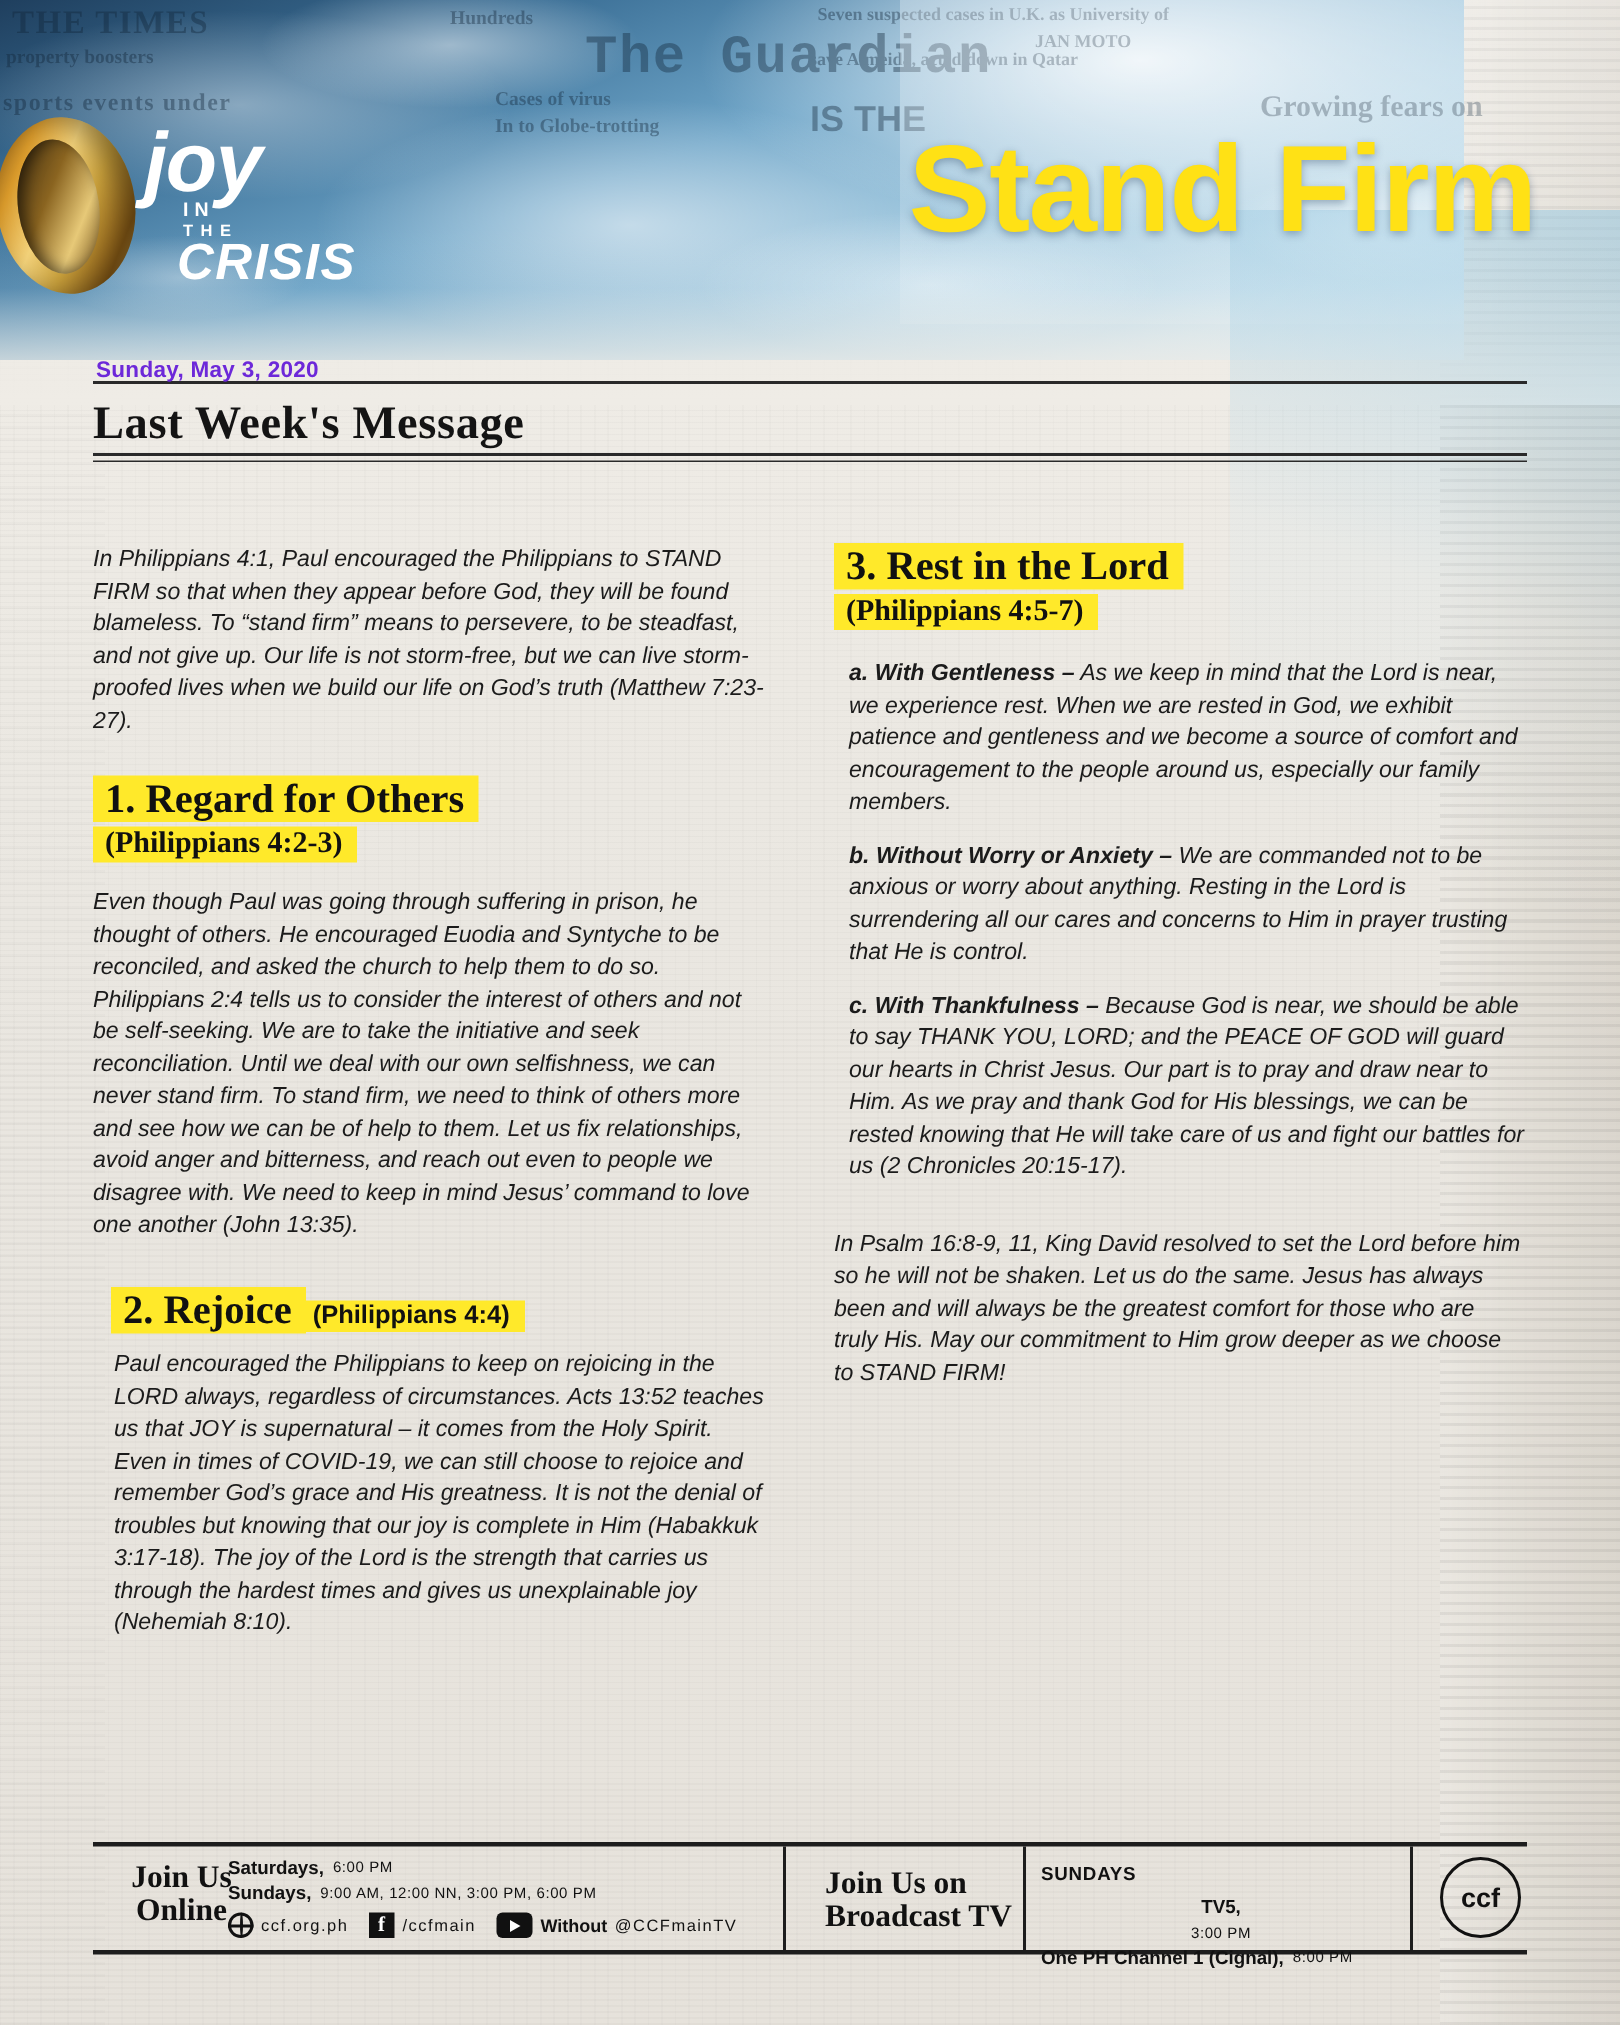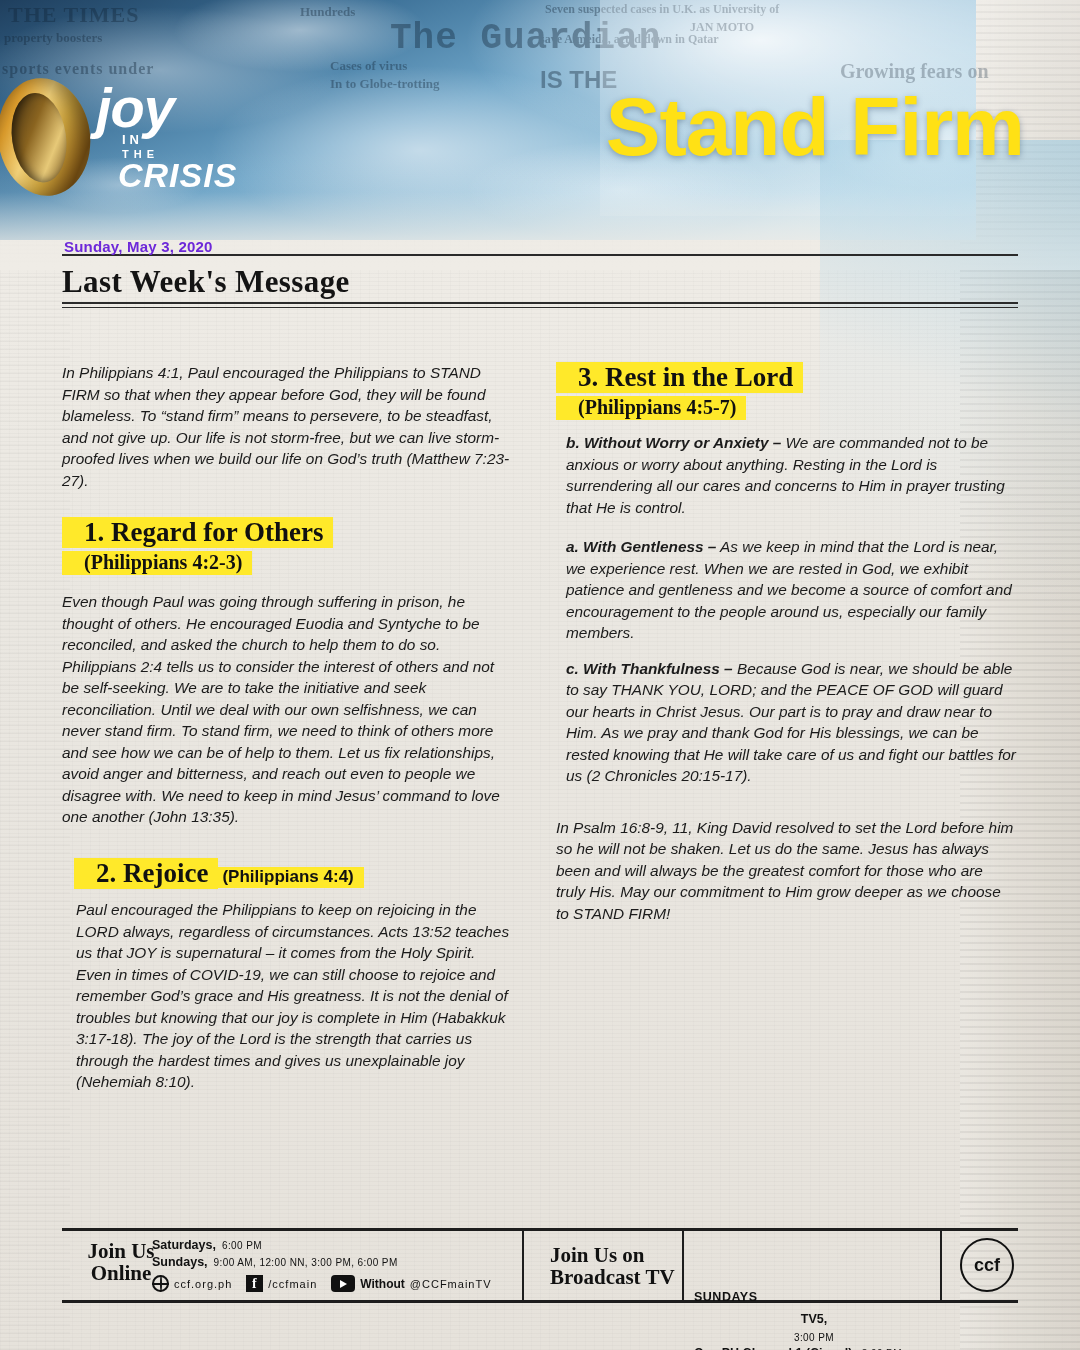--- a/index.html
+++ b/index.html
@@ -166,21 +166,21 @@
   .indent { padding-left: 10px; }
   .indent2 { padding-left: 14px; }
 
   
   .head-hl {
     display: inline-block;
     font-family: "Liberation Serif", serif;
     font-weight: bold;
     color: #111;
     background: #ffe92a;
-    padding: 1px 10px 2px 22px;
+    padding: 1px 10px 2px 8px;
     line-height: 1.05;
   }
   .h-big { font-size: 27px; }
   .h-mid { font-size: 20px; }
   .sub-sans { font-family: "Liberation Sans", sans-serif; font-weight: bold; font-size: 17px; }
   .head-block { margin: 0 0 12px 0; }
   .head-line2 { margin-top: 3px; }
   .rejoice-row { margin: 30px 0 10px 12px; }
   .bold { font-weight: bold; }
 
@@ -293,23 +293,23 @@
   </div>
 
   <div class="col col-right">
     <div class="head-block">
       <span class="head-hl h-big">3. Rest in the Lord</span>
       <div class="head-line2">
         <span class="head-hl h-mid">(Philippians 4:5-7)</span>
       </div>
     </div>
 
+    <p class="indent" style="margin-top:18px;"><span class="bold">a. With Gentleness –</span><span> As we keep in mind that the Lord is near, we experience rest. When we are rested in God, we exhibit patience and gentleness and we become a source of comfort and encouragement to the people around us, especially our family members.</span></p>
+
     <p class="indent"><span class="bold">b. Without Worry or Anxiety –</span><span> We are commanded not to be anxious or worry about anything. Resting in the Lord is surrendering all our cares and concerns to Him in prayer trusting that He is control.</span></p>
-
-    <p class="indent" style="margin-top:18px;"><span class="bold">a. With Gentleness –</span><span> As we keep in mind that the Lord is near, we experience rest. When we are rested in God, we exhibit patience and gentleness and we become a source of comfort and encouragement to the people around us, especially our family members.</span></p>
 
     <p class="indent"><span class="bold">c. With Thankfulness –</span><span> Because God is near, we should be able to say THANK YOU, LORD; and the PEACE OF GOD will guard our hearts in Christ Jesus. Our part is to pray and draw near to Him. As we pray and thank God for His blessings, we can be rested knowing that He will take care of us and fight our battles for us (2 Chronicles 20:15-17).</span></p>
 
     <p style="margin-top:30px;">In Psalm 16:8-9, 11, King David resolved to set the Lord before him so he will not be shaken. Let us do the same. Jesus has always been and will always be the greatest comfort for those who are truly His. May our commitment to Him grow deeper as we choose to STAND FIRM!</p>
   </div>
 
   <div class="footer">
     <div class="f-rule-top"></div>
     <div class="f-rule-bot"></div>
     <div class="f-div" style="left:460px;"></div>
@@ -346,21 +346,21 @@
         </span>
       </div>
     </div>
 
     <div style="position:absolute; left:488px; top:16px; width:140px;">
       <div class="f-title">Join Us on</div>
       <div class="f-title">Broadcast TV</div>
     </div>
 
     <div style="position:absolute; left:632px; top:14px; width:240px;">
-      <div class="f-small bold" style="margin-bottom:8px;letter-spacing:0.5px;margin-top:48px;">SUNDAYS</div>
+      <div class="f-small bold" style="margin-bottom:8px;letter-spacing:0.5px;">SUNDAYS</div>
       <div class="f-row" style="margin-bottom:3px;flex-direction:column;">
         <span class="f-small bold">TV5,</span>
         <span class="f-small f-smallcaps">3:00 PM</span>
       </div>
       <div class="f-row">
         <span class="f-small bold">One PH Channel 1 (Cignal),</span>
         <span class="f-small f-smallcaps">8:00 PM</span>
       </div>
     </div>
 

